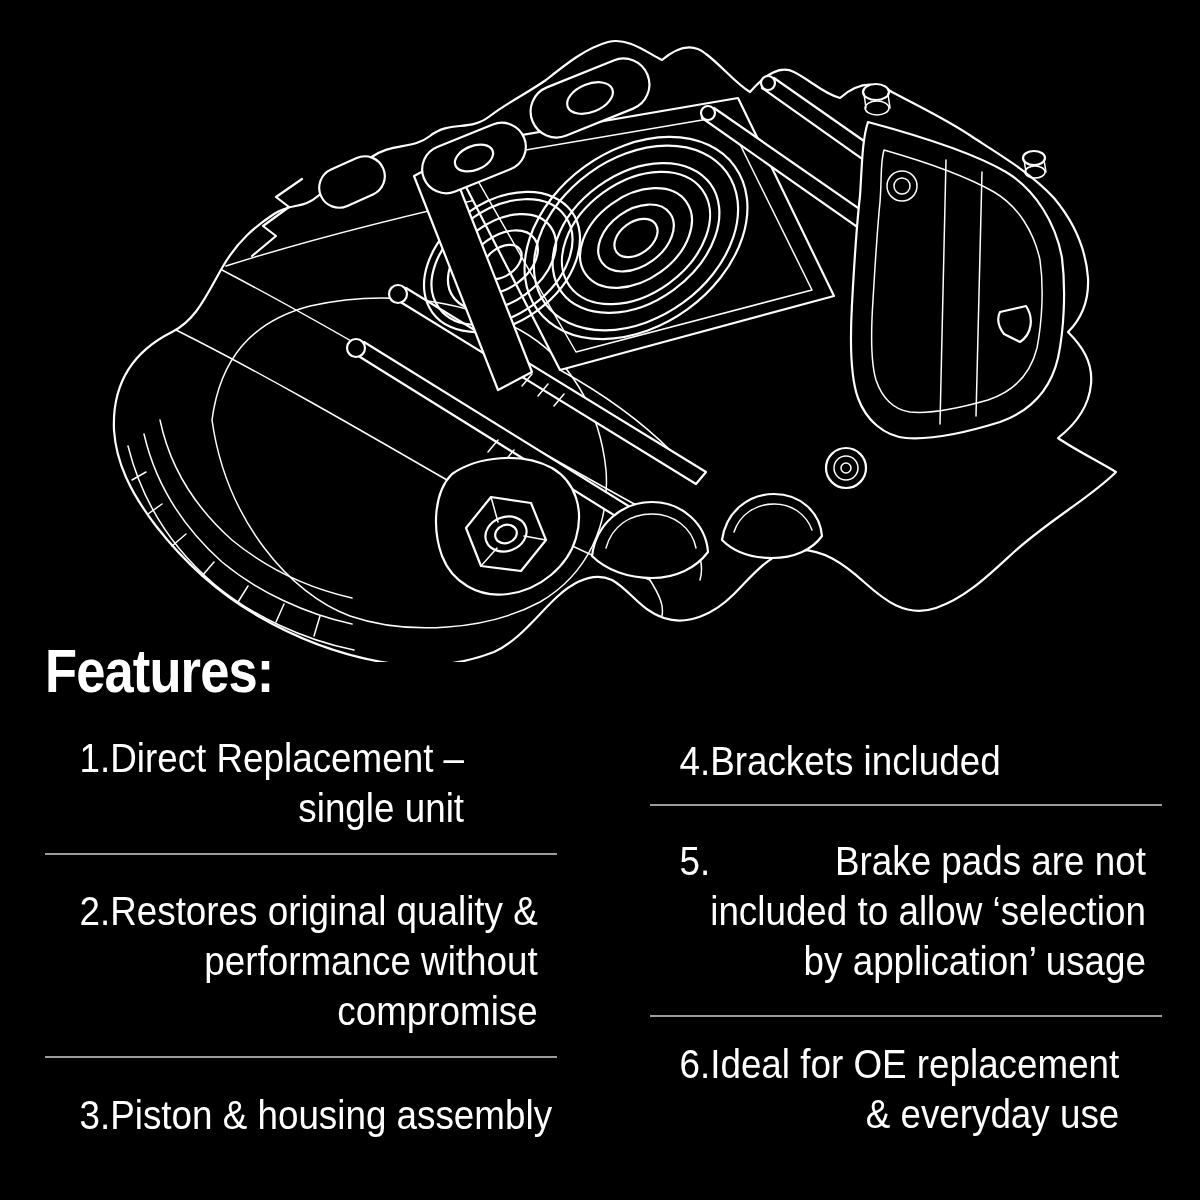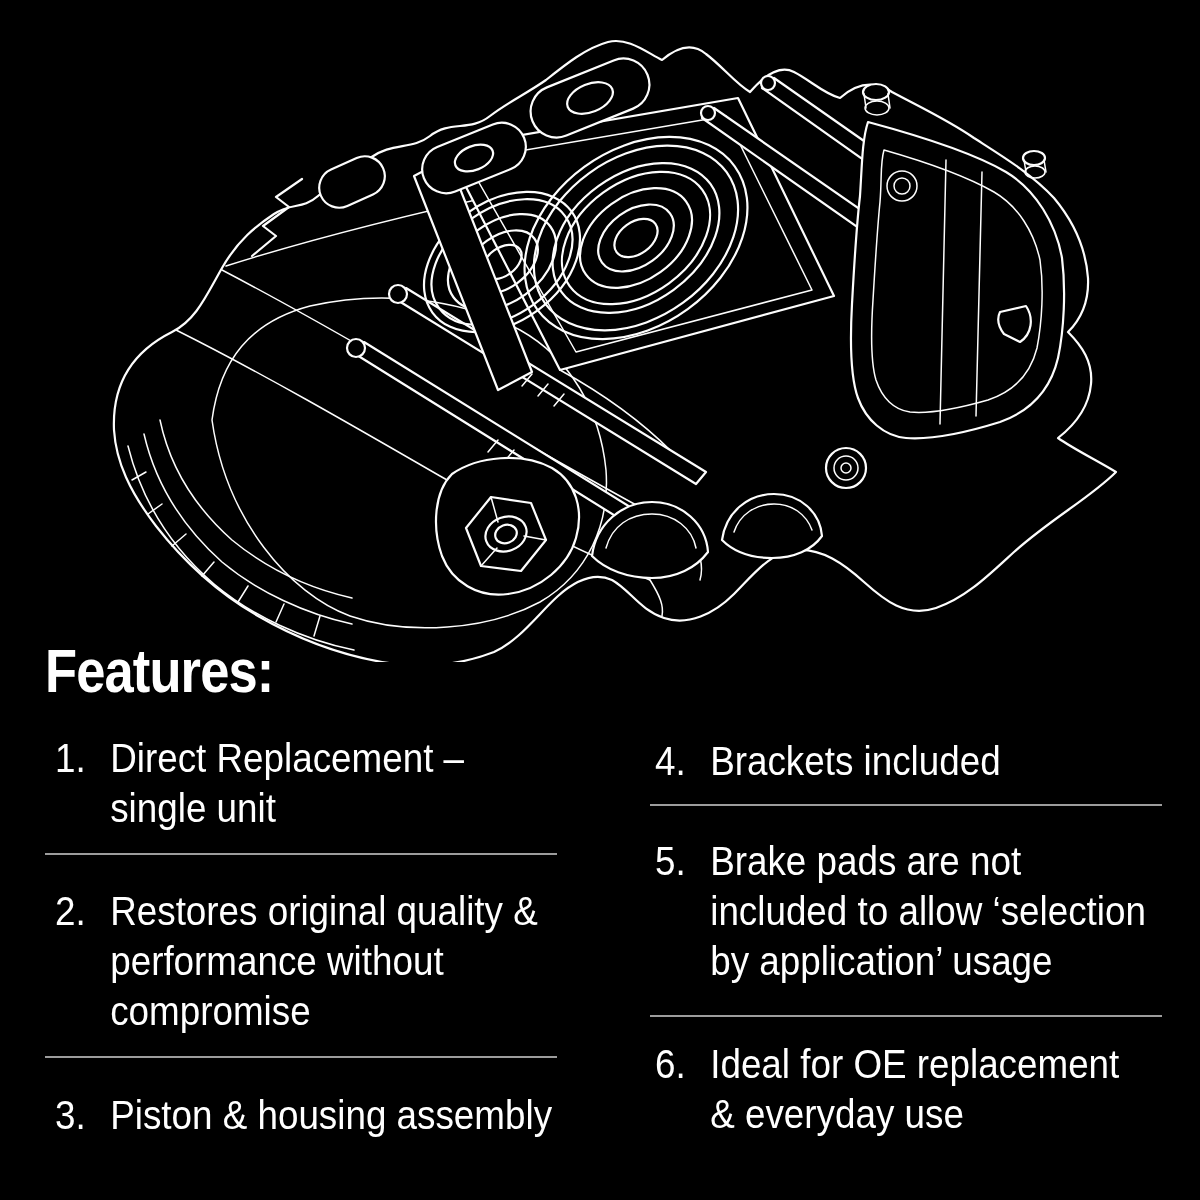--- a/index.html
+++ b/index.html
@@ -4,21 +4,21 @@
 <style>
   html,body{margin:0;padding:0;}
   body{
     width:1200px;height:1200px;
     background:#000;
     font-family:"Liberation Sans", sans-serif;
     position:relative;
     overflow:hidden;
     color:#fff;
   }
-  .stage{position:absolute;inset:0;width:988px;height:1200px;}
+  .stage{position:absolute;inset:0;width:988px;height:1200px;text-align:right;}
   
   .illus{position:absolute;left:0;top:0;width:1200px;height:662px;}
   .ln{fill:none;stroke:#fdfdfd;stroke-width:2.2;stroke-linejoin:round;stroke-linecap:round;}
   .fine{fill:none;stroke:#fdfdfd;stroke-width:1.5;stroke-linejoin:round;stroke-linecap:round;}
   .solid{fill:#000;stroke:#fdfdfd;stroke-width:2.2;stroke-linejoin:round;stroke-linecap:round;}
   
   .heading{
     position:absolute;left:45px;top:636px;
     font-size:61px;font-weight:bold;letter-spacing:-1px;
     transform:scaleX(.86);transform-origin:left top;

